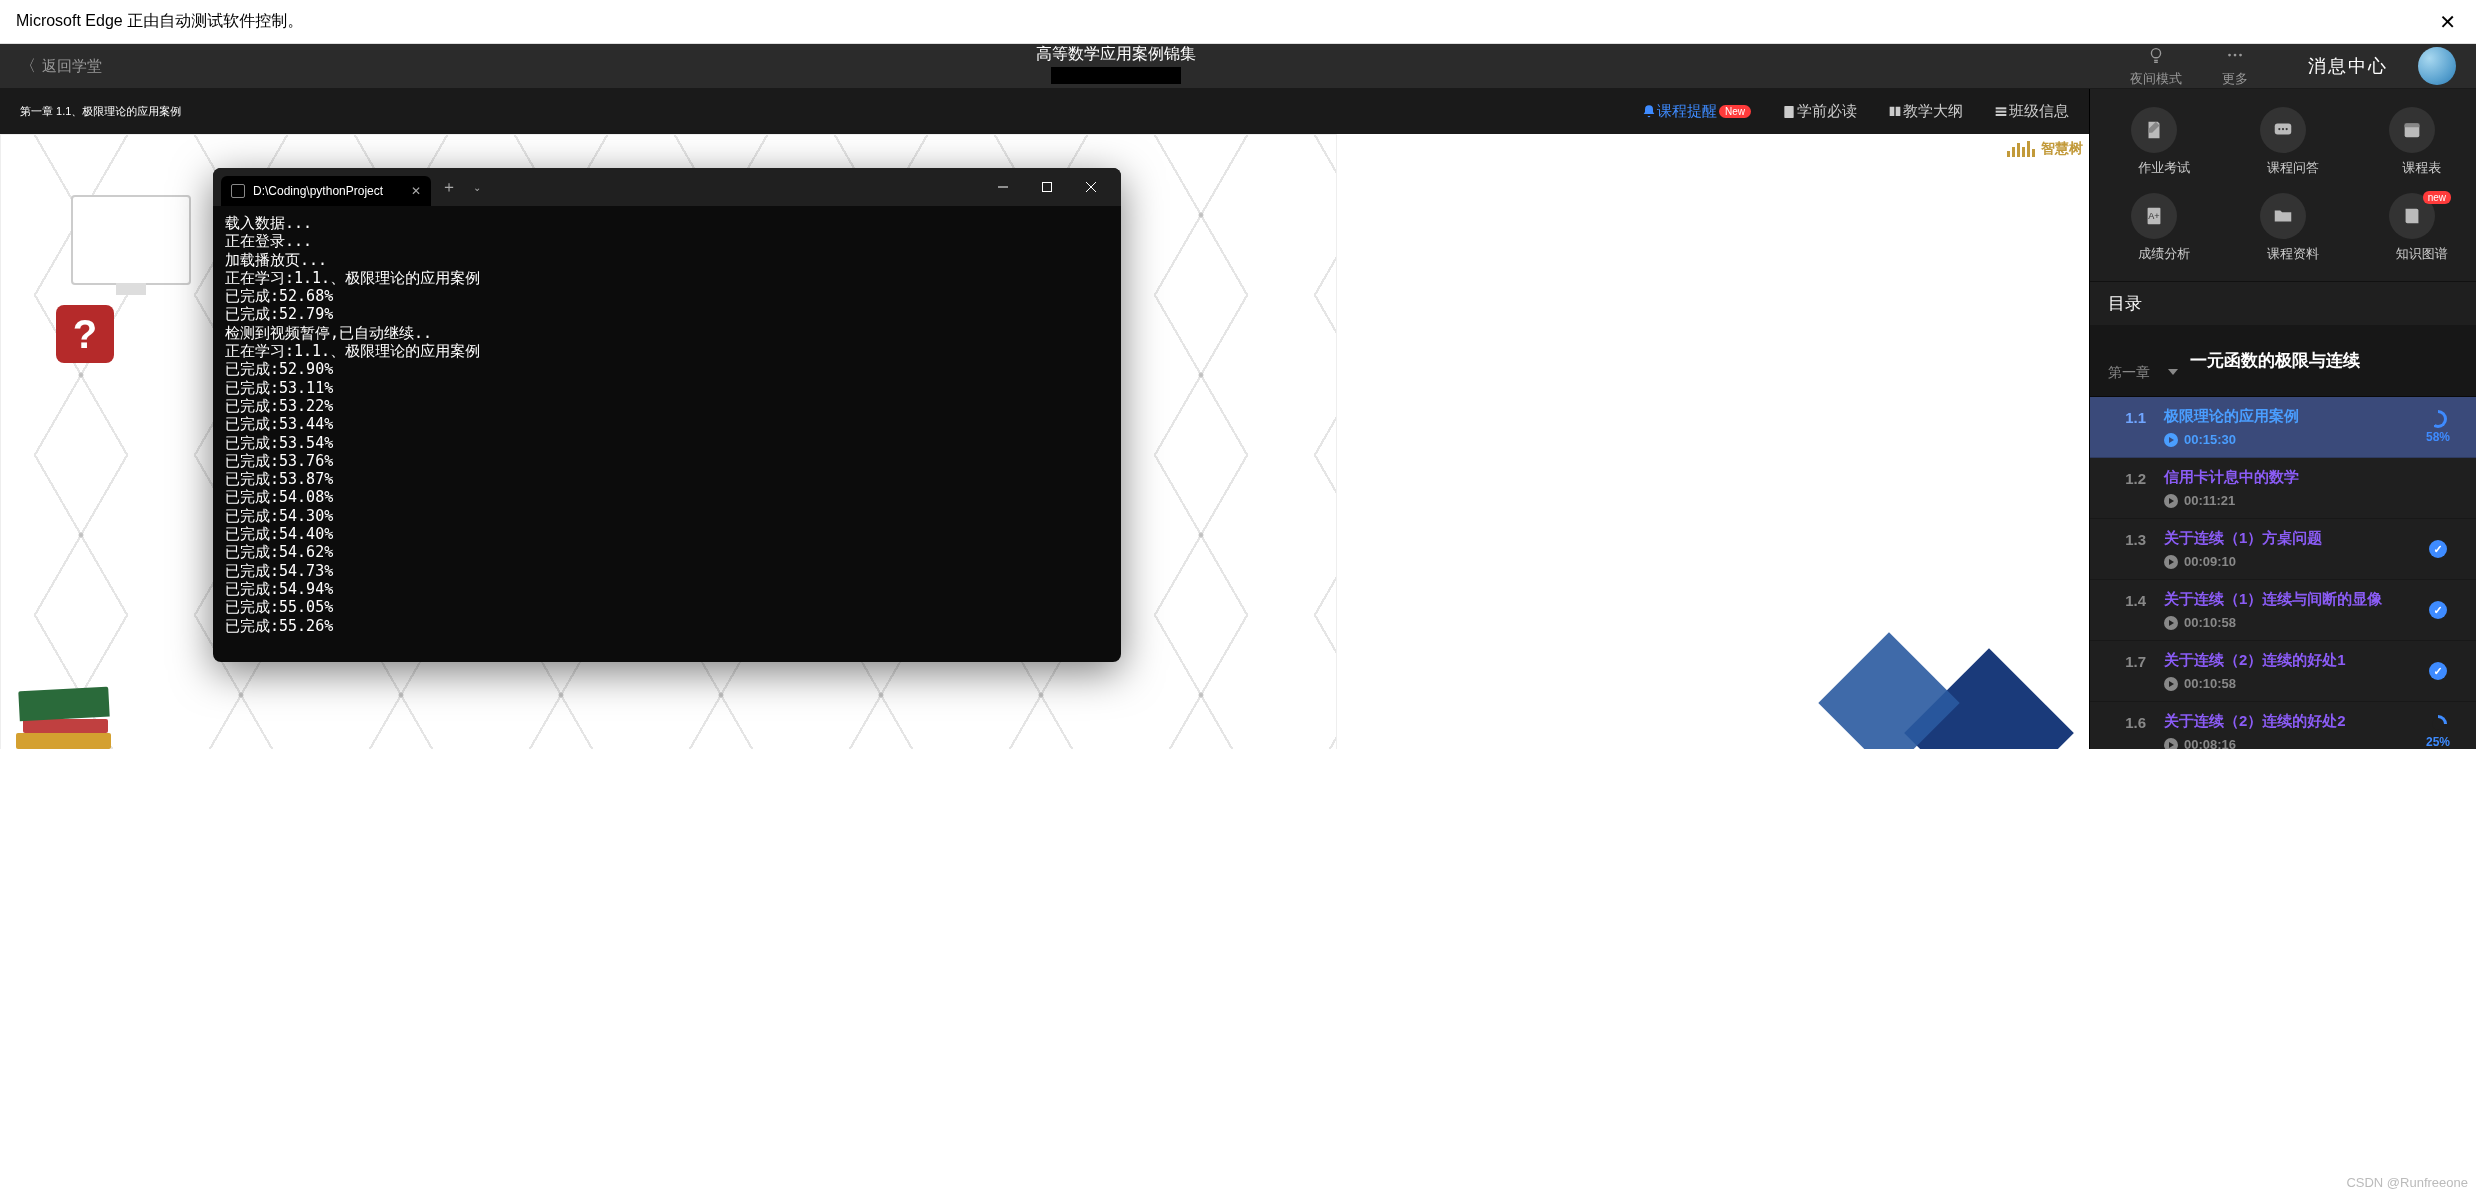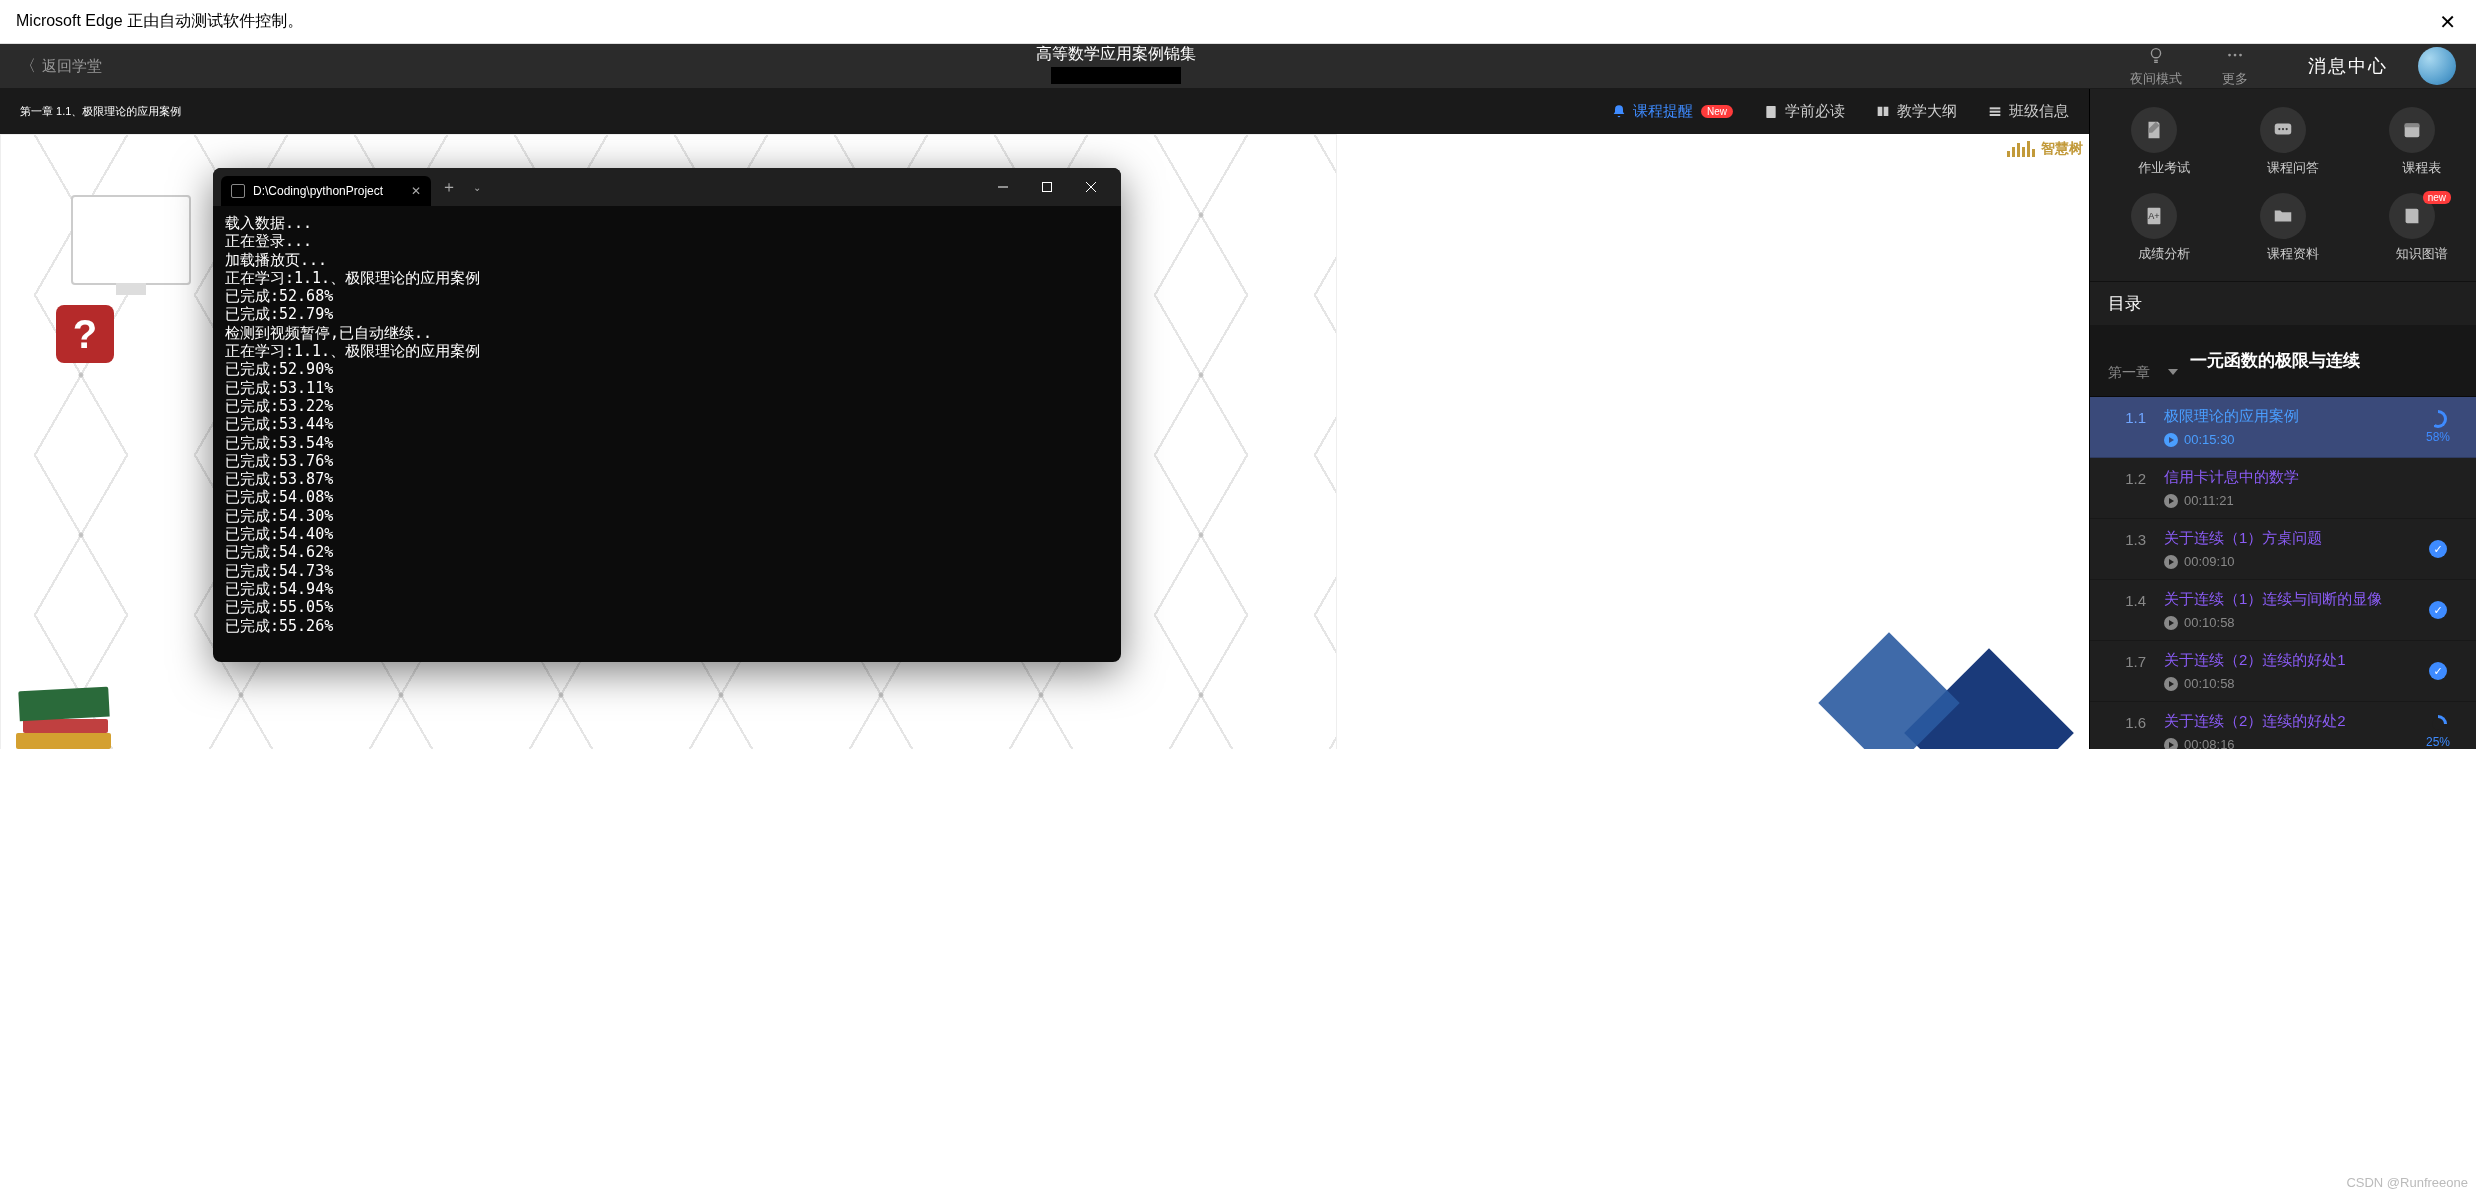--- a/index.html
+++ b/index.html
@@ -19,21 +19,21 @@
 .top-action { text-align: center; color: #999; font-size: 13px; cursor: pointer; display:flex; flex-direction:column; align-items:center; gap:4px;}
 .top-action svg { width: 22px; height: 22px; }
 .msg-center { color: #fff; font-size: 18px; letter-spacing: 2px; margin-left: 60px; margin-right: 20px; cursor: pointer; }
 .avatar { width: 38px; height: 38px; border-radius: 50%; background: radial-gradient(circle at 30% 30%, #a8d8f0, #5ba3d0 60%, #2b7bb5); margin-left: 10px; cursor: pointer; }
 
 .content-row { flex: 1; display: flex; }
 
 .nav-tabs { height: 45px; background: #1a1a1a; display: flex; align-items: center; padding: 0 20px; color: #ccc; }
 .chapter-label { color: #fff; font-size: 11px; font-weight: 500; }
 .nav-spacer { flex: 1; }
-.nav-link { margin-left: 30px; display: flex; align-items: center; gap: 6px; font-size: 15px; cursor: pointer; }
+.nav-link { margin-left: 30px; display: flex; align-items: center; font-size: 15px; cursor: pointer; }
 .nav-link.accent { color: #3e8bff; }
 .nav-link svg { width: 16px; height: 16px; }
 .new-badge { background: #ff3b3b; color: #fff; font-size: 10px; padding: 1px 6px; border-radius: 8px; margin-left: 2px; }
 
 .video-area { flex: 1; background: #fff; position: relative; overflow: hidden; }
 .video-bg { position: absolute; inset: 0; }
 .video-bg .white-area { position: absolute; left: 0; top: 0; width: 64%; height: 100%; background: #fff; border:1px solid #eee; }
 .video-bg .net-lines { position:absolute; inset:0; background:
   linear-gradient(60deg, transparent 49.5%, rgba(180,180,180,.35) 49.5%, rgba(180,180,180,.35) 50.5%, transparent 50.5%) 0 0/160px 160px,
   linear-gradient(-60deg, transparent 49.5%, rgba(180,180,180,.35) 49.5%, rgba(180,180,180,.35) 50.5%, transparent 50.5%) 0 0/160px 160px,
@@ -83,21 +83,21 @@
 .side-tool .circle svg { width: 22px; height: 22px; fill: #ccc; }
 .side-tool .lbl { font-size: 13px; color: #ccc; margin-left: 20px; }
 .side-tool .tag-new { position: absolute; top: 6px; right: 25px; background: #ff3b3b; color: #fff; font-size: 10px; padding: 1px 5px; border-radius: 6px; }
 
 .catalog-header { padding: 10px 18px; color: #fff; font-size: 17px; border-top: 1px solid #111;}
 .chapter-row { display: flex; align-items: center; padding: 14px 18px; background: #171717; border-bottom: 1px solid #0a0a0a; }
 .chapter-row .ch-lbl { color: #888; font-size: 14px; width: 60px; position:relative;margin-top:25px;}
 .chapter-row .ch-lbl .tri{position:absolute; right:-10px; top:5px; width:0;height:0;border-left:5px solid transparent;border-right:5px solid transparent;border-top:6px solid #888;}
 .chapter-row .ch-title { color: #fff; font-size: 17px; font-weight: bold; margin-left: 22px; }
 
-.lesson-list { flex: 1; overflow-y: auto; }
+.lesson-list { flex: 1; overflow-y: auto; font-weight: bold; }
 .lesson { display: flex; padding: 10px 18px; cursor: pointer; position: relative; border-bottom: 1px solid rgba(0,0,0,.2);}
 .lesson.active { background: #3a4a7a; }
 .lesson .num { width: 56px; text-align: right; color: #888; font-size: 15px; padding-top: 2px; padding-right: 18px;}
 .lesson.active .num { color: #6fa5ff; }
 .lesson .meta { flex: 1; }
 .lesson .meta .t { color: #8b5cf6; font-size: 15px; margin-bottom: 6px; }
 .lesson.active .meta .t { color: #4a9eff; }
 .lesson .meta .dur { color: #888; font-size: 13px; display: flex; align-items: center; gap: 6px; }
 .lesson.active .meta .dur { color: #4a9eff; }
 .lesson .status { width: 40px; display: flex; flex-direction:column; align-items: center; justify-content: center; }

